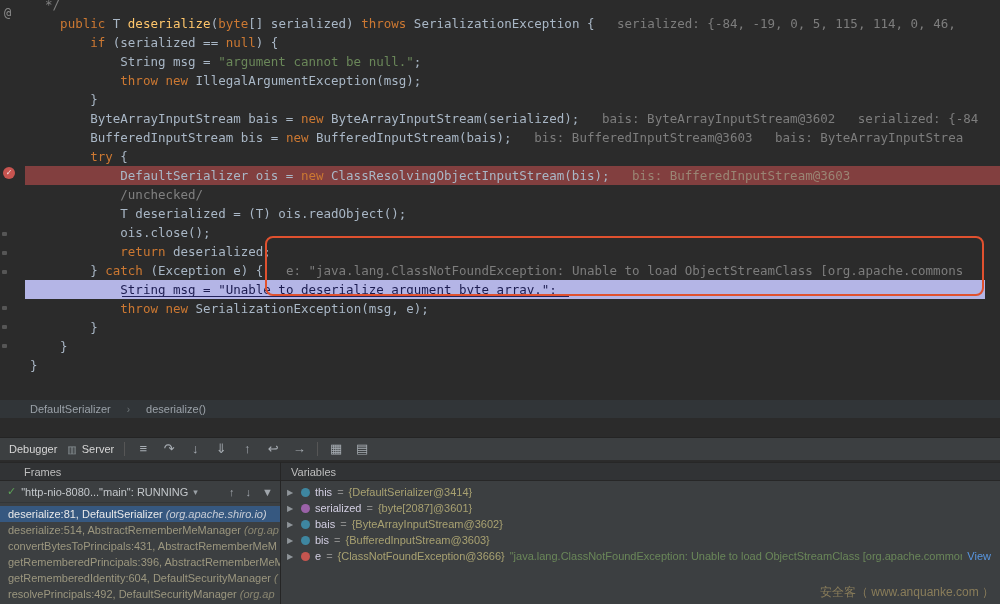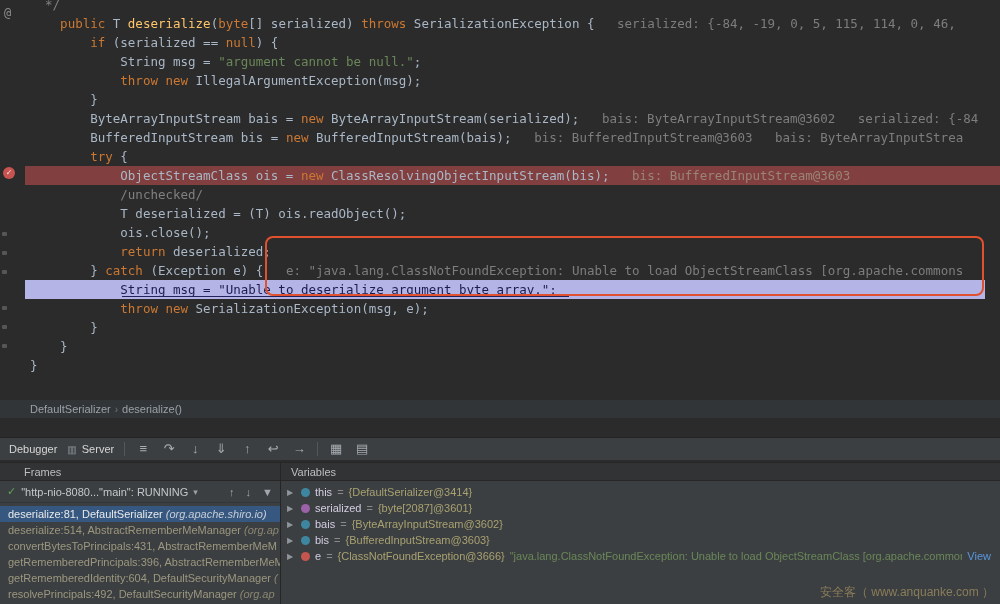--- a/index.html
+++ b/index.html
@@ -30,21 +30,21 @@
   .code-line.bp .tok-hint{color:#9a8574}
   .code-line.exec{background:#b4b5e6;width:960px}
   .code-line.exec .code-text span{color:#1c1c50}
   .code-line.exec::after{content:"";position:absolute;left:97px;bottom:2px;width:447px;height:1px;background:#23235c}
 
   .anno-box{position:absolute;left:265px;top:236px;width:719px;height:60px;border:2px solid #e0512f;
        border-radius:8px;z-index:6;pointer-events:none}
 
   
   .breadcrumbs{position:absolute;top:400px;left:0;width:100%;height:18px;background:#313538;
-       display:flex;align-items:center;padding-left:30px;gap:4px;font-size:11px;color:#9aa1a8}
+       display:flex;align-items:center;padding-left:30px;gap:16px;font-size:11px;color:#9aa1a8}
   .crumb-sep{color:#6f7679;font-size:10px}
 
   
   .debugbar{position:absolute;top:437px;left:0;width:100%;height:24px;background:#3c3f41;
        border-top:1px solid #242424;border-bottom:1px solid #2c2c2c;display:flex;align-items:center;
        gap:10px;padding:0 9px;font-size:11px}
   .dtab{color:#d6d6d6;display:flex;align-items:center;gap:5px}
   .dtab .tab-glyph{color:#8a9296;font-size:10px}
   .tbi{color:#a7adb3;font-size:13px;width:16px;text-align:center;line-height:16px}
   .tbsep{width:1px;height:14px;background:#565656}
@@ -93,21 +93,21 @@
     <div class="code-area">
         <div class="code-line"><span class="code-text"><span class="tok-com">  */</span></span></div>
         <div class="code-line"><span class="code-text"><span class="tok-pl">    </span><span class="tok-kw">public</span><span class="tok-pl"> T </span><span class="tok-fn">deserialize</span><span class="tok-pl">(</span><span class="tok-kw">byte</span><span class="tok-pl">[] serialized) </span><span class="tok-kw">throws</span><span class="tok-pl"> SerializationException {</span><span class="tok-hint">   serialized: {-84, -19, 0, 5, 115, 114, 0, 46,</span></span></div>
         <div class="code-line"><span class="code-text"><span class="tok-pl">        </span><span class="tok-kw">if</span><span class="tok-pl"> (serialized == </span><span class="tok-kw">null</span><span class="tok-pl">) {</span></span></div>
         <div class="code-line"><span class="code-text"><span class="tok-pl">            String msg = </span><span class="tok-str">"argument cannot be null."</span><span class="tok-pl">;</span></span></div>
         <div class="code-line"><span class="code-text"><span class="tok-pl">            </span><span class="tok-kw">throw</span><span class="tok-pl"> </span><span class="tok-kw">new</span><span class="tok-pl"> IllegalArgumentException(msg);</span></span></div>
         <div class="code-line"><span class="code-text"><span class="tok-pl">        }</span></span></div>
         <div class="code-line"><span class="code-text"><span class="tok-pl">        ByteArrayInputStream bais = </span><span class="tok-kw">new</span><span class="tok-pl"> ByteArrayInputStream(serialized);</span><span class="tok-hint">   bais: ByteArrayInputStream@3602   serialized: {-84</span></span></div>
         <div class="code-line"><span class="code-text"><span class="tok-pl">        BufferedInputStream bis = </span><span class="tok-kw">new</span><span class="tok-pl"> BufferedInputStream(bais);</span><span class="tok-hint">   bis: BufferedInputStream@3603   bais: ByteArrayInputStrea</span></span></div>
         <div class="code-line"><span class="code-text"><span class="tok-pl">        </span><span class="tok-kw">try</span><span class="tok-pl"> {</span></span></div>
-        <div class="code-line bp"><span class="code-text"><span class="tok-pl">            ObjectStreamClass ois = </span><span class="tok-kw">new</span><span class="tok-pl"> ClassResolvingObjectInputStream(bis);</span><span class="tok-hint">   bis: BufferedInputStream@3603</span></span></div>
+        <div class="code-line bp"><span class="code-text"><span class="tok-pl">            DefaultSerializer ois = </span><span class="tok-kw">new</span><span class="tok-pl"> ClassResolvingObjectInputStream(bis);</span><span class="tok-hint">   bis: BufferedInputStream@3603</span></span></div>
         <div class="code-line"><span class="code-text"><span class="tok-pl">            </span><span class="tok-com">/unchecked/</span></span></div>
         <div class="code-line"><span class="code-text"><span class="tok-pl">            T deserialized = (T) ois.readObject();</span></span></div>
         <div class="code-line"><span class="code-text"><span class="tok-pl">            ois.close();</span></span></div>
         <div class="code-line"><span class="code-text"><span class="tok-pl">            </span><span class="tok-kw">return</span><span class="tok-pl"> deserialized;</span></span></div>
         <div class="code-line"><span class="code-text"><span class="tok-pl">        } </span><span class="tok-kw">catch</span><span class="tok-pl"> (Exception e) {</span><span class="tok-hint">   e: "java.lang.ClassNotFoundException: Unable to load ObjectStreamClass [org.apache.commons</span></span></div>
         <div class="code-line exec"><span class="code-text"><span class="tok-pl">            String msg = </span><span class="tok-str">"Unable to deserialize argument byte array."</span><span class="tok-pl">;</span></span></div>
         <div class="code-line"><span class="code-text"><span class="tok-pl">            </span><span class="tok-kw">throw</span><span class="tok-pl"> </span><span class="tok-kw">new</span><span class="tok-pl"> SerializationException(msg, e);</span></span></div>
         <div class="code-line"><span class="code-text"><span class="tok-pl">        }</span></span></div>
         <div class="code-line"><span class="code-text"><span class="tok-pl">    }</span></span></div>
         <div class="code-line"><span class="code-text"><span class="tok-pl">}</span></span></div>

